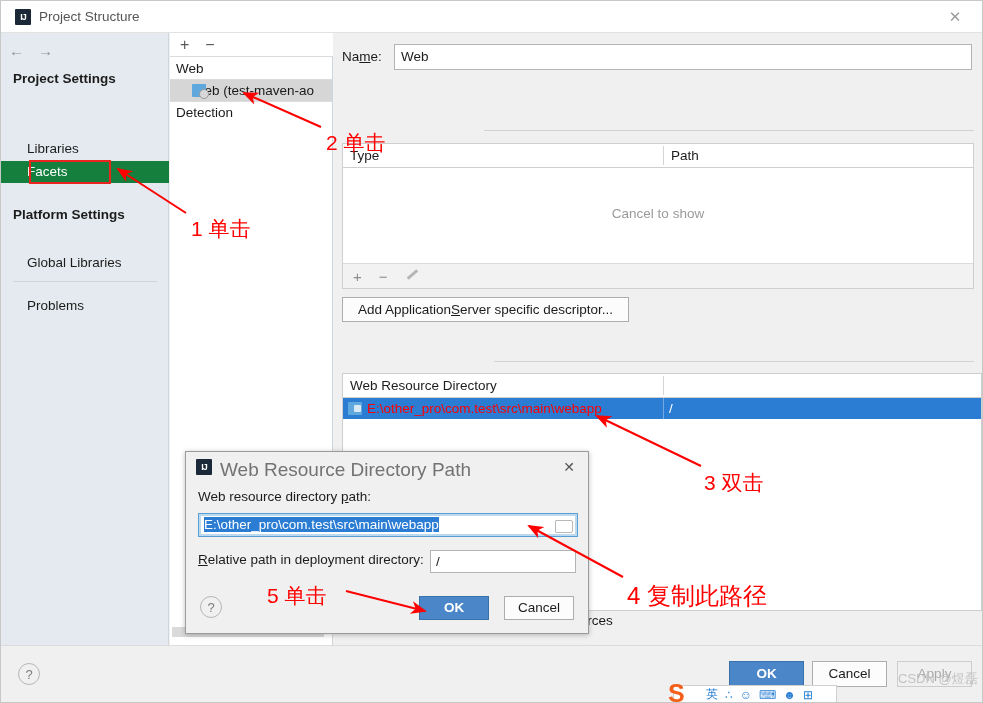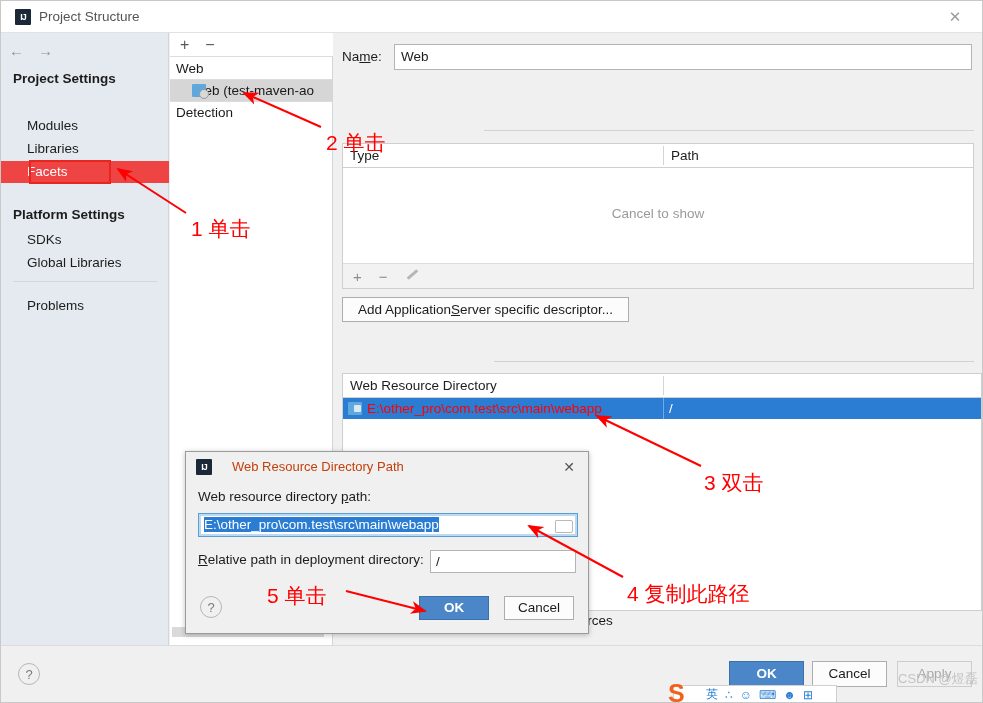--- a/index.html
+++ b/index.html
@@ -60,21 +60,21 @@
     position: absolute; left: 12px;
     font-weight: bold; font-size: 13.5px; color: #1c1c1c;
     white-space: nowrap;
   }
   .sb-item {
     position: absolute; left: 0; width: 168px; height: 22px;
     padding-left: 26px; line-height: 22px;
     font-size: 13.5px; color: #1c1c1c; white-space: nowrap;
   }
   .sb-item.selected {
-    background: #ef4444; color: #ffffff;
+    background: #15803d; color: #ffffff;
   }
   .sb-divider {
     position: absolute; left: 12px; width: 144px; height: 1px;
     background: #cfd6dc;
   }
   .red-box {
     position: absolute;
     border: 2px solid #e8251f;
     pointer-events: none;
   }
@@ -221,23 +221,22 @@
   .modal {
     position: absolute; left: 184px; top: 450px; width: 404px; height: 183px;
     background: #f0f0f0; border: 1px solid #9b9b9b;
     box-shadow: 0 1px 5px rgba(0,0,0,.25);
   }
   .modal-title {
     position: absolute; left: 0; top: 0; width: 100%; height: 30px;
     background: #f0f0f0;
   }
   .modal-title .ttxt {
-    position: absolute; left: 34px; top: 7px; font-size: 13px; color: #c2410c;
+    position: absolute; left: 34px; top: 7px; font-size: 19px; color: #737373;
     white-space: nowrap;
-    margin-left: 12px;
   }
   .modal-icon {
     position: absolute; left: 10px; top: 7px; width: 16px; height: 16px;
     background: #1b2838; border-radius: 1px;
     display: flex; align-items: center; justify-content: center;
     color: #fff; font-size: 9px; font-weight: bold; letter-spacing: -1px;
   }
   .modal-close {
     position: absolute; right: 8px; top: 5px; width: 22px; height: 20px;
     display: flex; align-items: center; justify-content: center;
@@ -302,27 +301,25 @@
   </div>
 
   <div class="sidebar">
     <div class="nav-arrows">
       <span>←</span>
       <span>→</span>
     </div>
 
     <div class="sb-group-header" style="top:38px">Project Settings</div>
 
-    <div class="sb-item" style="top:82px">Modules</div>
     <div class="sb-item" style="top:105px">Libraries</div>
     <div class="sb-item selected" style="top:128px">Facets</div>
 
     <div class="sb-group-header" style="top:174px">Platform Settings</div>
 
-    <div class="sb-item" style="top:196px">SDKs</div>
     <div class="sb-item" style="top:219px">Global Libraries</div>
 
     <div class="sb-divider" style="top:248px"></div>
     <div class="sb-item" style="top:262px">Problems</div>
 
     <div class="red-box" style="left:28px; top:127px; width:82px; height:24px;"></div>
   </div>
 
   <div class="midcol">
     <div class="mid-toolbar">
@@ -454,21 +451,21 @@
     <line x1="700" y1="465" x2="596" y2="415" stroke="#ff0000" stroke-width="2" marker-end="url(#ah)"></line>
 
     <line x1="622" y1="576" x2="528" y2="525" stroke="#ff0000" stroke-width="2" marker-end="url(#ah)"></line>
 
     <line x1="345" y1="590" x2="424" y2="610" stroke="#ff0000" stroke-width="2" marker-end="url(#ah)"></line>
   </svg>
 
   <div class="anno" style="left:190px; top:214px; font-size:21px;">1 单击</div>
   <div class="anno" style="left:325px; top:128px; font-size:21px;">2 单击</div>
   <div class="anno" style="left:703px; top:468px; font-size:21px;">3 双击</div>
-  <div class="anno" style="left:626px; top:579px; font-size:21px;">4 复制此路径</div>
+  <div class="anno" style="left:626px; top:579px; font-size:24px;">4 复制此路径</div>
   <div class="anno" style="left:266px; top:581px; font-size:21px;">5 单击</div>
 
   <div class="ime">
     <span class="ime-logo">S</span>
     <span>英</span>
     <span>∴</span>
     <span>☺</span>
     <span>⌨</span>
     <span>☻</span>
     <span>⊞</span>

